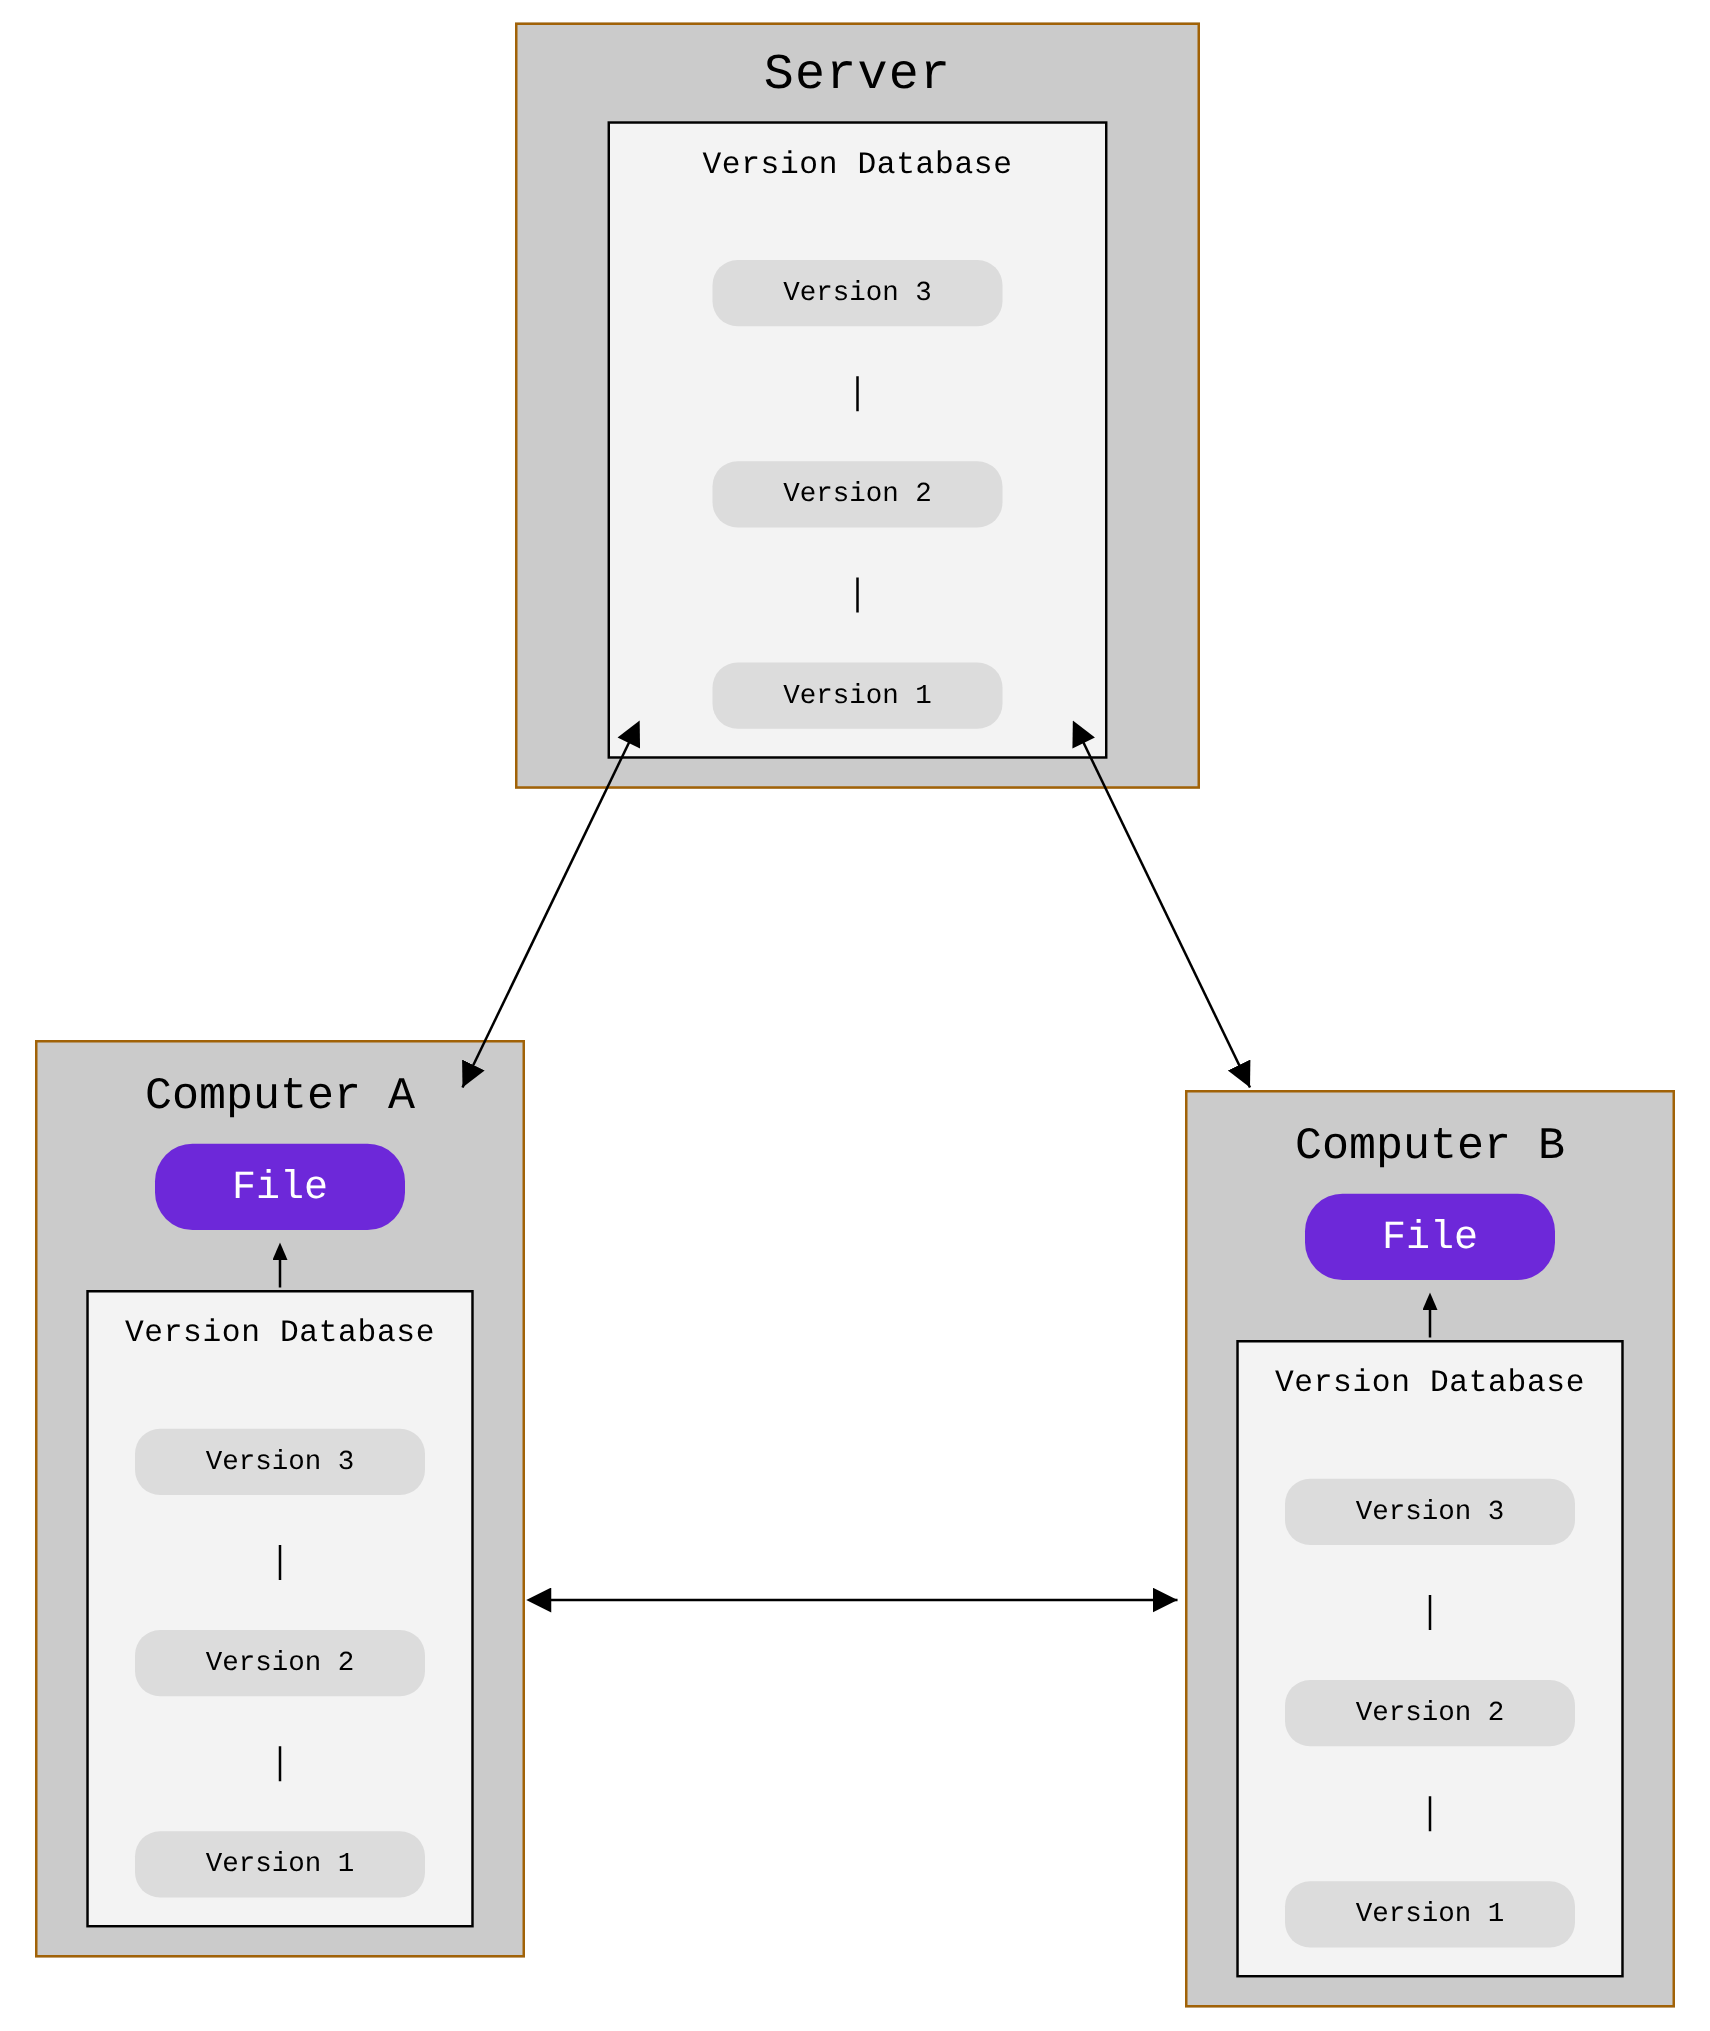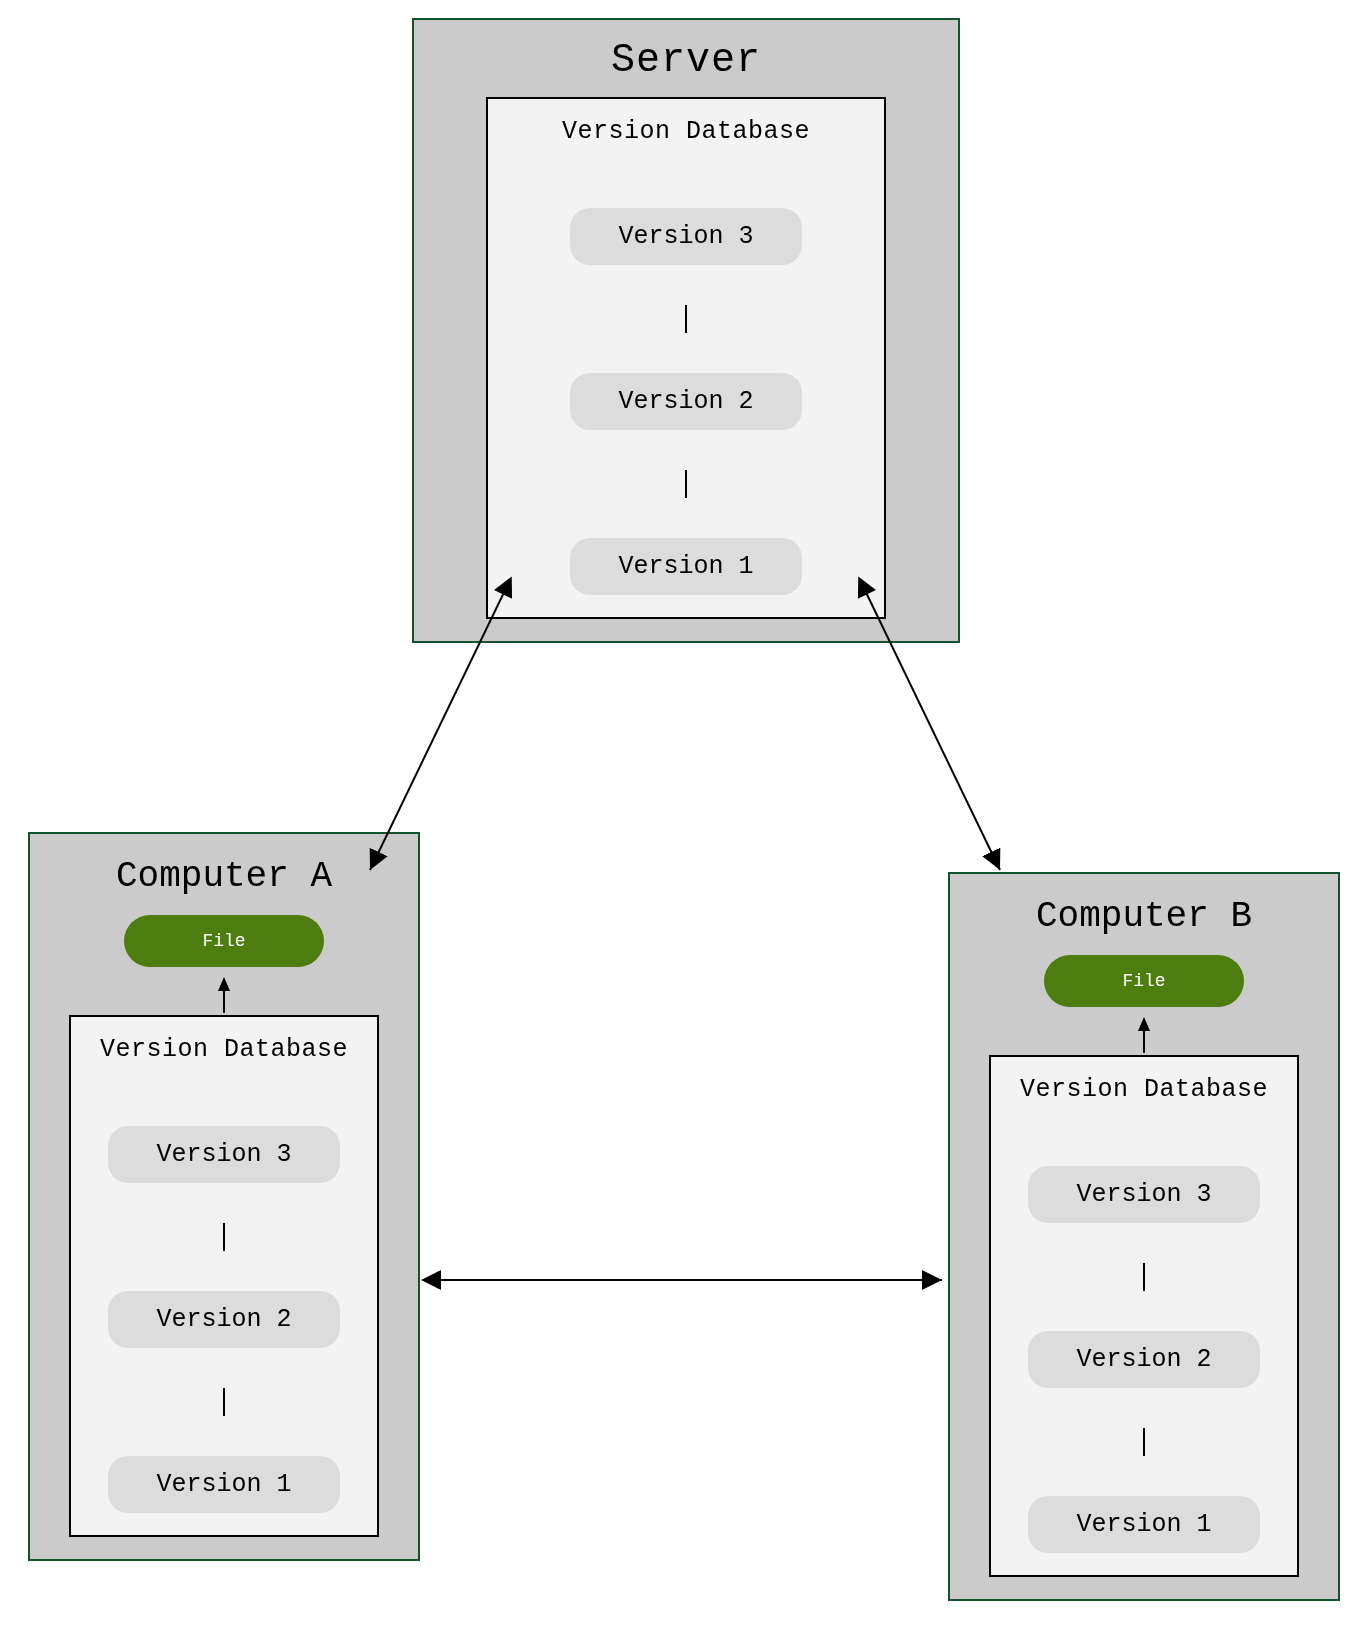--- a/index.html
+++ b/index.html
@@ -6,40 +6,40 @@
   body {
     background: #fff;
     font-family: 'Courier New', Courier, monospace;
     width: 1368px;
     height: 1625px;
     position: relative;
   }
   .box {
     position: absolute;
     background: #cbcbcb;
-    border: 2px solid #14532d;
+    border: 2px solid #a16207;
     display: flex;
     flex-direction: column;
     align-items: center;
   }
   .box-title {
     font-size: 40px;
     font-weight: 500;
     padding: 18px 0 14px 0;
     letter-spacing: 1px;
   }
   .comp-title {
     font-size: 36px;
     font-weight: 500;
     padding: 22px 0 18px 0;
   }
   .file-pill {
-    background: #4d7c0f;
+    background: #6d28d9;
     color: #fff;
-    font-size: 18px;
+    font-size: 32px;
     padding: 16px 0;
     width: 200px;
     text-align: center;
     border-radius: 30px;
     margin-bottom: 8px;
   }
   .vdb {
     background: #f3f3f3;
     border: 2px solid #000;
     width: 310px;
@@ -50,21 +50,21 @@
     margin-bottom: 22px;
     gap: 40px;
   }
   .vdb-title {
     font-size: 25px;
     margin-bottom: 22px;
     letter-spacing: 0.5px;
   }
   .version-pill {
     background: #dcdcdc;
-    font-size: 25px;
+    font-size: 22px;
     padding: 14px 0;
     width: 232px;
     text-align: center;
     border-radius: 20px;
   }
   .connector {
     width: 2px;
     height: 28px;
     background: #000;
   }

